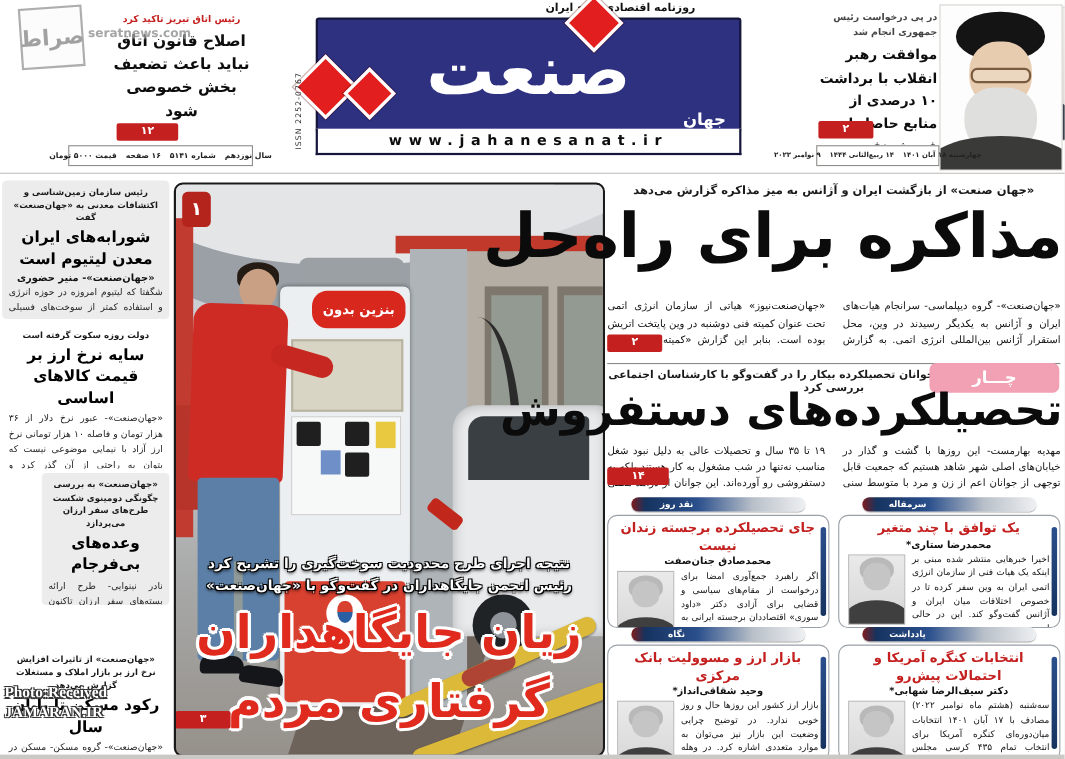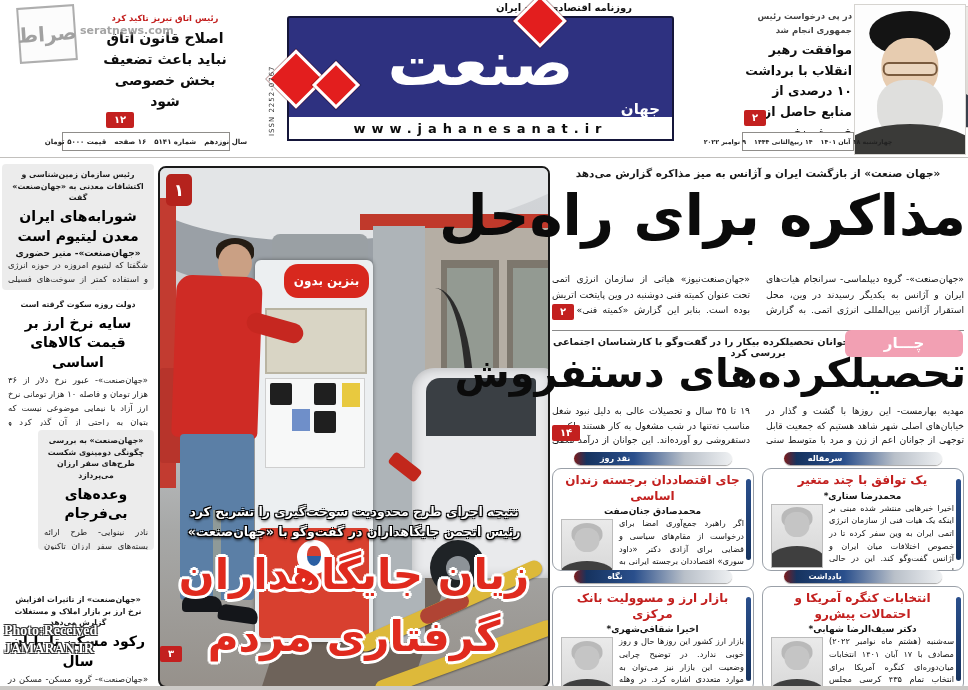--- a/index.html
+++ b/index.html
@@ -17,21 +17,21 @@
   .man1 .face{position:absolute;left:50%;top:12%;width:50%;height:40%;transform:translateX(-50%);
               border-radius:46%;background:#e6c09c;}
   .man1 .suit{position:absolute;left:50%;bottom:-8%;width:110%;height:42%;transform:translateX(-50%);
               border-radius:50% 50% 0 0;background:#39404c;}
   .man1 .shirt{position:absolute;left:50%;bottom:0;width:26%;height:30%;transform:translateX(-50%);
                background:#f4f4f2;clip-path:polygon(50% 0,100% 100%,0 100%);}
   .ear-text-l{left:102px;top:12px;width:126px;text-align:center;}
   .ear-kicker{font-size:8.5px;font-weight:bold;color:#c3201f;line-height:1.5;}
   .ear-title-l{font-size:14px;font-weight:900;color:#0d0d0d;line-height:1.5;margin-top:3px;}
   .badge{display:inline-block;background:#c3201f;color:#fff;font-weight:bold;font-size:10px;
-         line-height:1;padding:3px 8px;border-radius:2px;}
+         line-height:1;padding:3px 22px;border-radius:2px;}
   .ear-badge-l{left:106px;top:112px;}
   .strip{height:17px;border:1px solid #8f8d8a;display:flex;align-items:center;justify-content:center;
          gap:4px;font-size:7px;font-weight:bold;color:#222;background:#fff;white-space:nowrap;}
   .sq{display:inline-block;width:4px;height:4px;background:#c3201f;}
   .strip-l{left:62px;top:132px;width:166px;}
   .strip-r{left:742px;top:132px;width:110px;font-size:6.3px;}
 
   .tagline{left:458px;top:2px;width:212px;text-align:center;font-size:10px;font-weight:bold;color:#111;}
   .logo-box{left:287px;top:16px;width:383px;height:101px;background:#2e3180;border:2px solid #15163a;
             border-radius:3px;overflow:visible;}
@@ -366,21 +366,21 @@
   <div class="abs headline2">تحصیلکرده‌های دستفروش</div>
   <div class="abs second-body">مهدیه بهارمست- این روزها با گشت و گذار در خیابان‌های اصلی شهر شاهد هستیم که جمعیت قابل توجهی از جوانان اعم از زن و مرد با متوسط سنی ۱۹ تا ۳۵ سال و تحصیلات عالی به دلیل نبود شغل مناسب نه‌تنها در شب مشغول به کار هستند بلکه به دستفروشی رو آورده‌اند. این جوانان از درآمد مکفی و بیمه برخوردار نیستند. اکثر جوانان بیکار فارغ‌التحصیل چشم‌انداز روشنی به آینده خود ندارند.</div>
   <span class="abs badge second-badge">۱۴</span>
 
   <div class="abs boxwrap b-nq">
     <div class="pill">
         <span>نقد روز</span>
       </div>
     <div class="card card-h1">
       <div class="vbar"></div>
-      <div class="btitle">جای اقتصاددان برجسته زندان اساسی</div>
+      <div class="btitle">جای تحصیلکرده برجسته زندان نیست</div>
       <div class="bauthor">محمدصادق جنان‌صفت</div>
       <div class="bbody">
         <span class="bpic man1">
             <span class="hair"></span>
             <span class="face"></span>
             <span class="suit"></span>
           </span>
         <span>اگر راهبرد جمع‌آوری امضا برای درخواست از مقام‌های سیاسی و قضایی برای آزادی دکتر «داود سوری» اقتصاددان برجسته ایرانی به همه دوستداران اقتصاد سیاسی به درستی اطلاع‌رسانی می‌شد ...</span>
       </div>
 
@@ -407,21 +407,21 @@
     </div>
   </div>
 
   <div class="abs boxwrap b-ng">
     <div class="pill">
         <span>نگاه</span>
       </div>
     <div class="card card-h2">
       <div class="vbar"></div>
       <div class="btitle">بازار ارز و مسوولیت بانک مرکزی</div>
-      <div class="bauthor">اخیرا شقاقی‌شهری*</div>
+      <div class="bauthor">وحید شقاقی‌انداز*</div>
       <div class="bbody">
         <span class="bpic man1">
             <span class="hair"></span>
             <span class="face"></span>
             <span class="suit"></span>
           </span>
         <span>بازار ارز کشور این روزها حال و روز خوبی ندارد. در توضیح چرایی وضعیت این بازار نیز می‌توان به موارد متعددی اشاره کرد. در وهله نخست باید گفت که ذخایر ارزی کشور در سایه ...</span>
       </div>
 
     </div>

